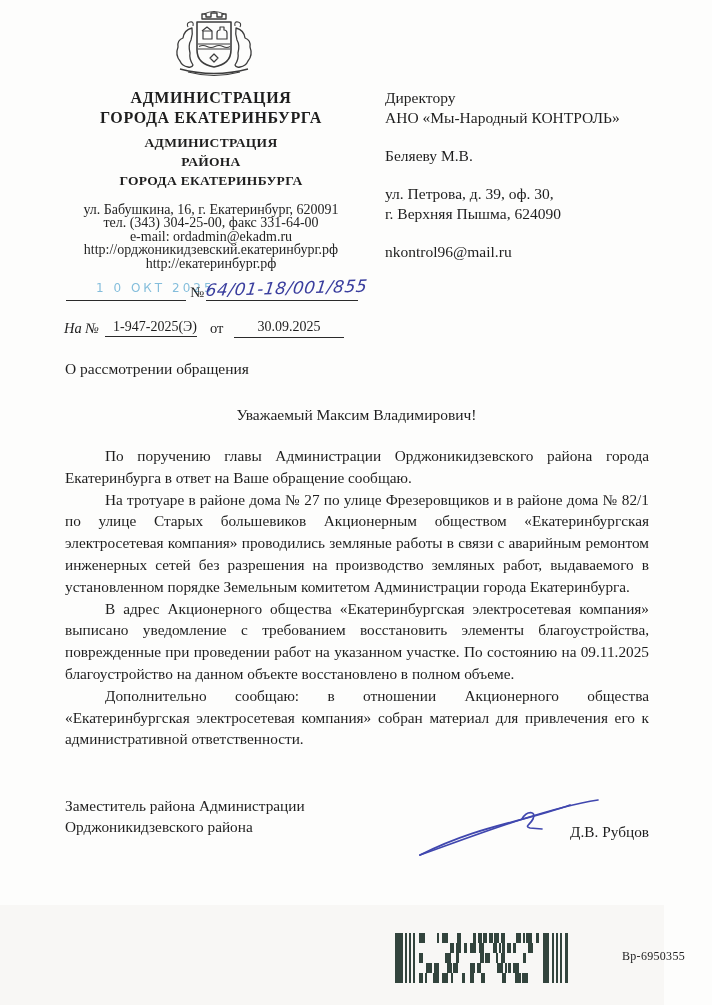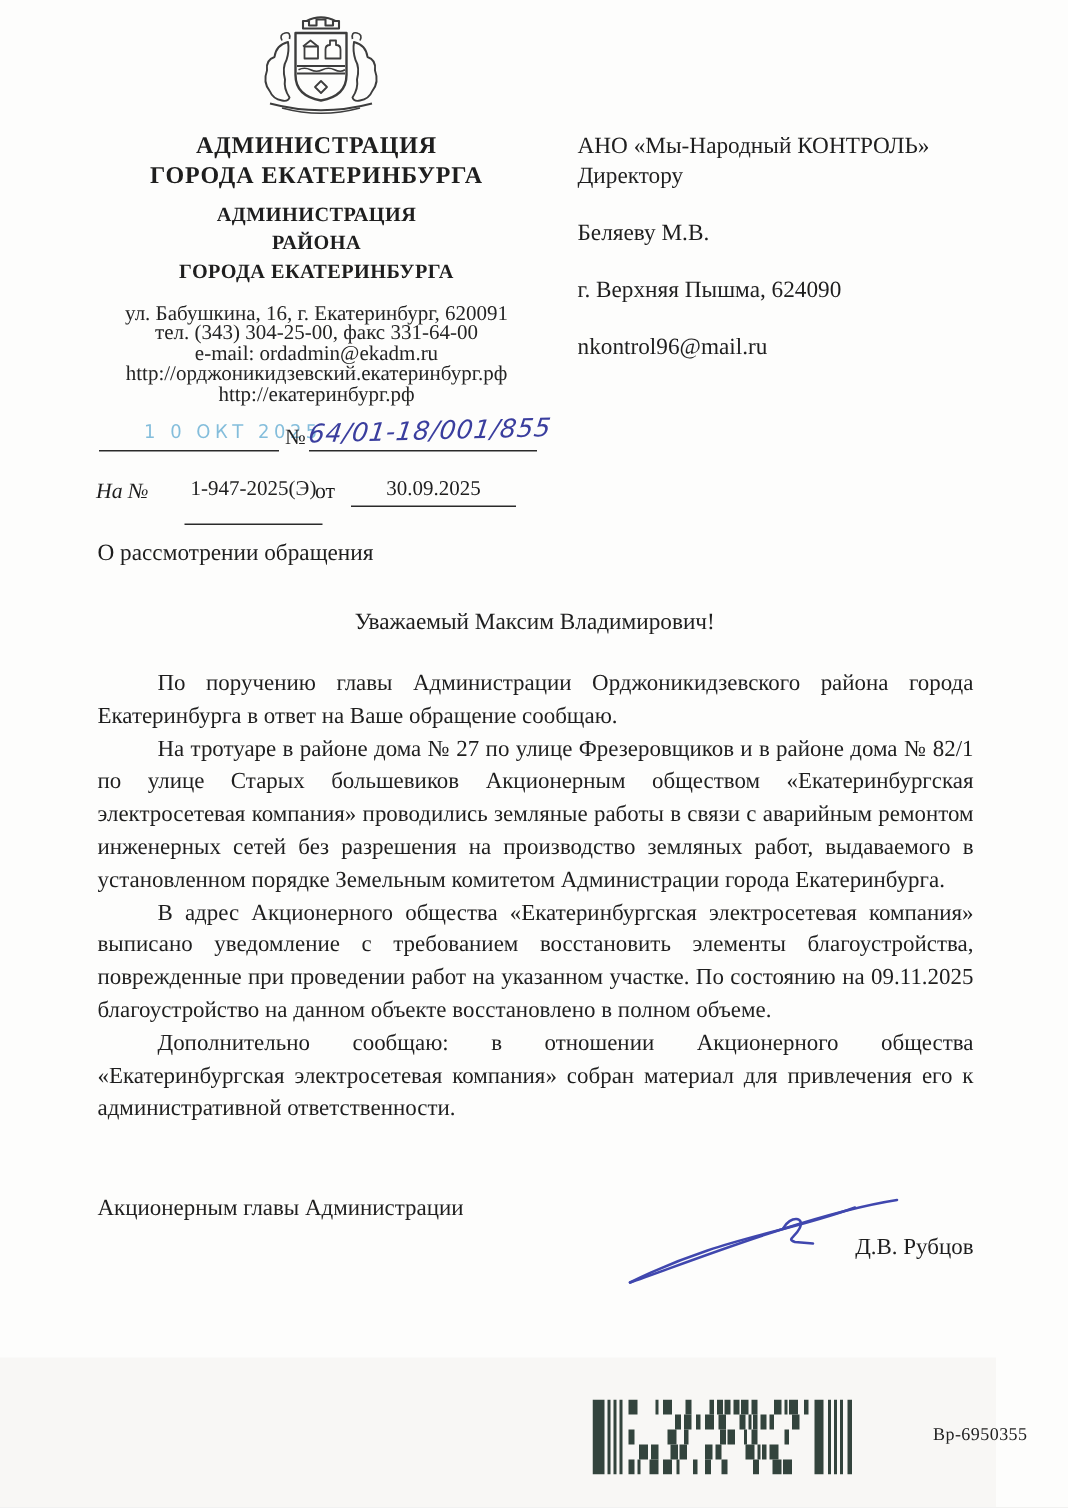--- a/index.html
+++ b/index.html
@@ -36,21 +36,21 @@
   .handwritten{
     position:absolute;left:142px;top:-4px;width:152px;text-align:center;
     color:#3a3e9e;font-style:italic;font-size:17px;
     font-family:"DejaVu Sans", sans-serif;
     transform:skewX(-9deg) rotate(-1.5deg);
     letter-spacing:.5px;white-space:nowrap;
   }
   .num-underline{position:absolute;left:142px;top:18px;width:152px;border-bottom:1.3px solid #2a2a2a;}
   .ref-line2{position:relative;margin-top:14px;height:24px;}
   .in-label{position:absolute;left:0;top:0;font-style:italic;}
-  .in-number{position:absolute;left:41px;top:-1px;width:92px;text-align:center;border-bottom:1.3px solid #2a2a2a;padding-bottom:14px;font-size:14px;margin-left:18px;}
+  .in-number{position:absolute;left:41px;top:-1px;width:92px;text-align:right;border-bottom:1.3px solid #2a2a2a;padding-bottom:1px;font-size:14px;}
   .from-label{position:absolute;left:146px;top:0;}
   .in-date{position:absolute;left:170px;top:-1px;width:110px;text-align:center;border-bottom:1.3px solid #2a2a2a;padding-bottom:2px;font-size:14px;}
   
   .subject{position:absolute;left:65px;top:360px;font-size:15.5px;}
   .salutation{position:absolute;left:65px;top:406px;width:583px;text-align:center;font-size:15.5px;}
   .body-text{position:absolute;left:65px;top:445px;width:584px;}
   .body-text p{
     margin:0;font-size:15.3px;line-height:21.8px;
     text-align:justify;text-indent:40px;
   }
@@ -113,25 +113,26 @@
     <div class="org-contacts">
       <div>ул. Бабушкина, 16, г. Екатеринбург, 620091</div>
       <div>тел. (343) 304-25-00, факс 331-64-00</div>
       <div>e-mail: ordadmin@ekadm.ru</div>
       <div>http://орджоникидзевский.екатеринбург.рф</div>
       <div>http://екатеринбург.рф</div>
     </div>
   </div>
 
   <div class="recipient">
+    <div>Директору</div>
     <div>АНО «Мы-Народный КОНТРОЛЬ»</div>
-    <div>Директору</div>
     <div class="gap"></div>
     <div>Беляеву М.В.</div>
     <div class="gap"></div>
+    <div>ул. Петрова, д. 39, оф. 30,</div>
     <div>г. Верхняя Пышма, 624090</div>
     <div class="gap"></div>
     <div>nkontrol96@mail.ru</div>
   </div>
 
   <div class="ref">
     <div class="ref-line1">
       <span class="stamp">1 0 ОКТ 2025</span>
       <span class="date-underline"></span>
       <span class="num-label">№</span>
@@ -152,21 +153,22 @@
 
   <div class="body-text">
     <p>По поручению главы Администрации Орджоникидзевского района города Екатеринбурга в ответ на Ваше обращение сообщаю.</p>
     <p>На тротуаре в районе дома № 27 по улице Фрезеровщиков и в районе дома № 82/1 по улице Старых большевиков Акционерным обществом «Екатеринбургская электросетевая компания» проводились земляные работы в связи с аварийным ремонтом инженерных сетей без разрешения на производство земляных работ, выдаваемого в установленном порядке Земельным комитетом Администрации города Екатеринбурга.</p>
     <p>В адрес Акционерного общества «Екатеринбургская электросетевая компания» выписано уведомление с требованием восстановить элементы благоустройства, поврежденные при проведении работ на указанном участке. По состоянию на 09.11.2025 благоустройство на данном объекте восстановлено в полном объеме.</p>
     <p>Дополнительно сообщаю: в отношении Акционерного общества «Екатеринбургская электросетевая компания» собран материал для привлечения его к административной ответственности.</p>
   </div>
 
   <div class="sig-block">
     <div class="sig-position">
-      <div>Акционерным главы Администрации</div>
+      <div>Заместитель района Администрации</div>
+      <div>Орджоникидзевского района</div>
     </div>
     <div class="sig-scribble">
       <svg viewBox="0 0 200 72" width="200" height="72">
         <g fill="none" stroke="#3038a8" stroke-width="1.7" stroke-linecap="round" opacity="0.92">
           <path d="M10 64 C 45 52, 130 18, 188 9"></path>
           <path d="M10 64 C 70 34, 110 32, 160 14"></path>
           <path d="M112 28 c 5 -9, 15 -8, 11 0 c -3 6, -9 7, -3 9 l 12 1"></path>
         </g>
       </svg>
     </div>

